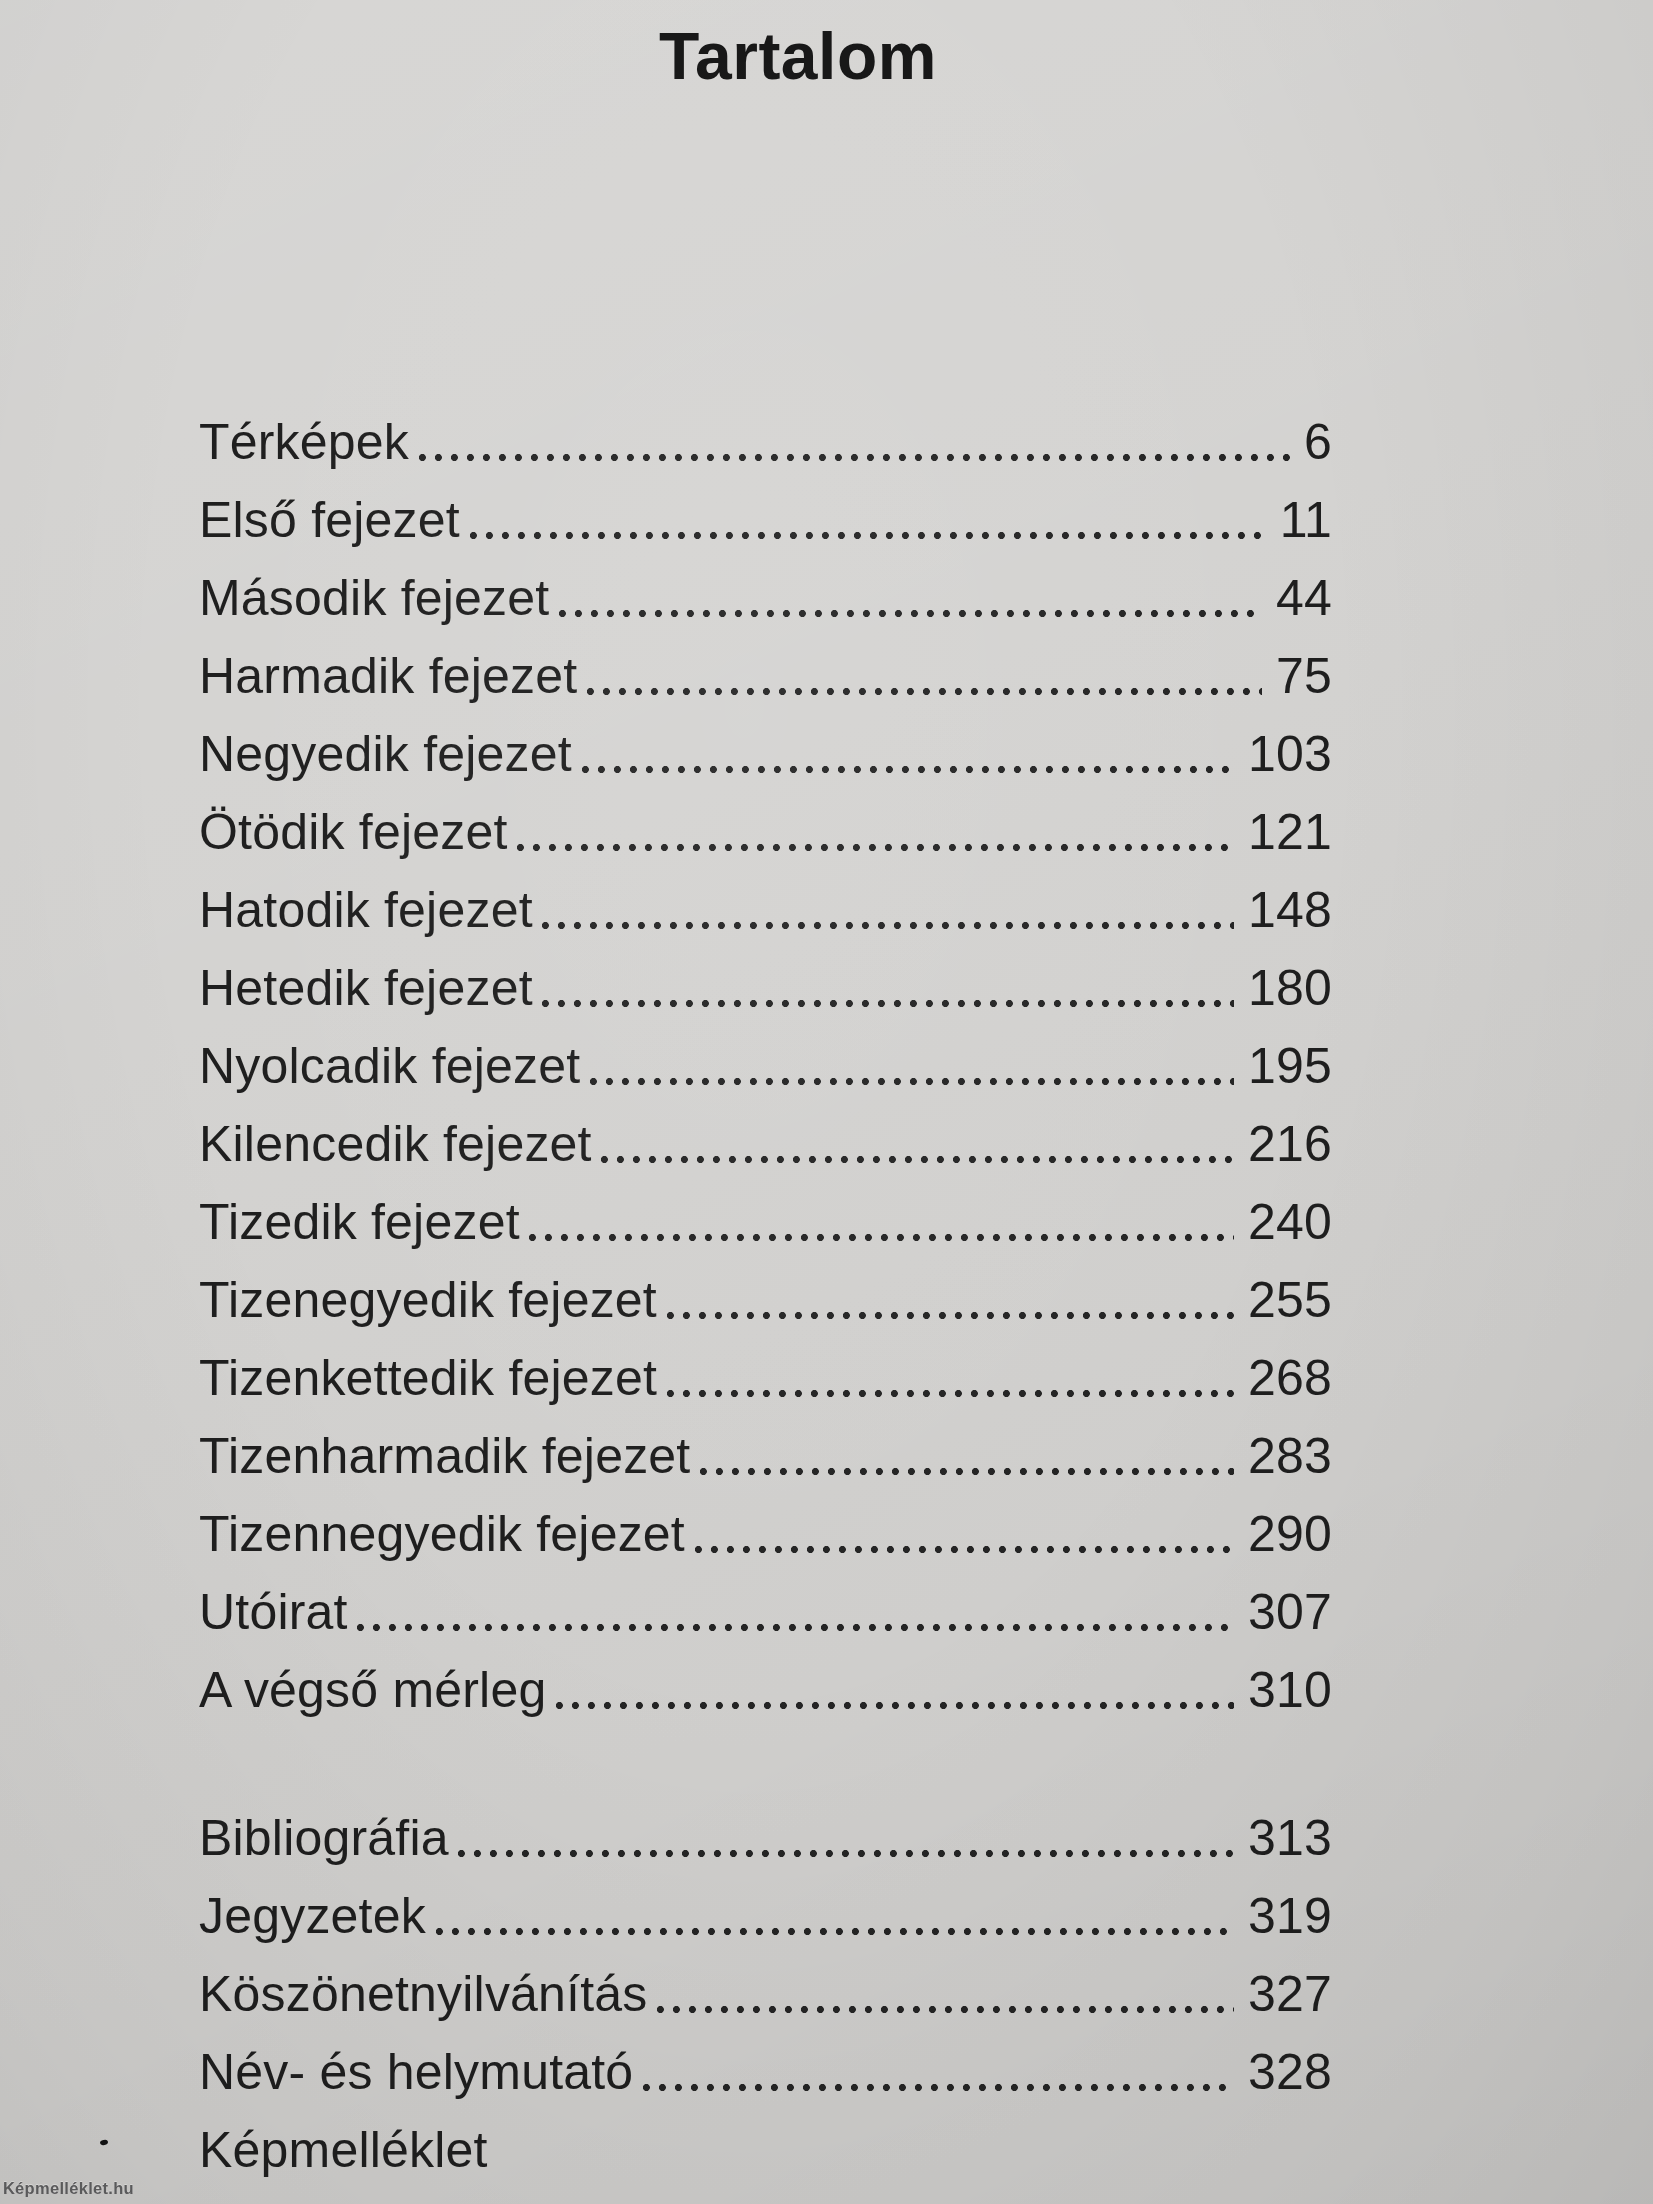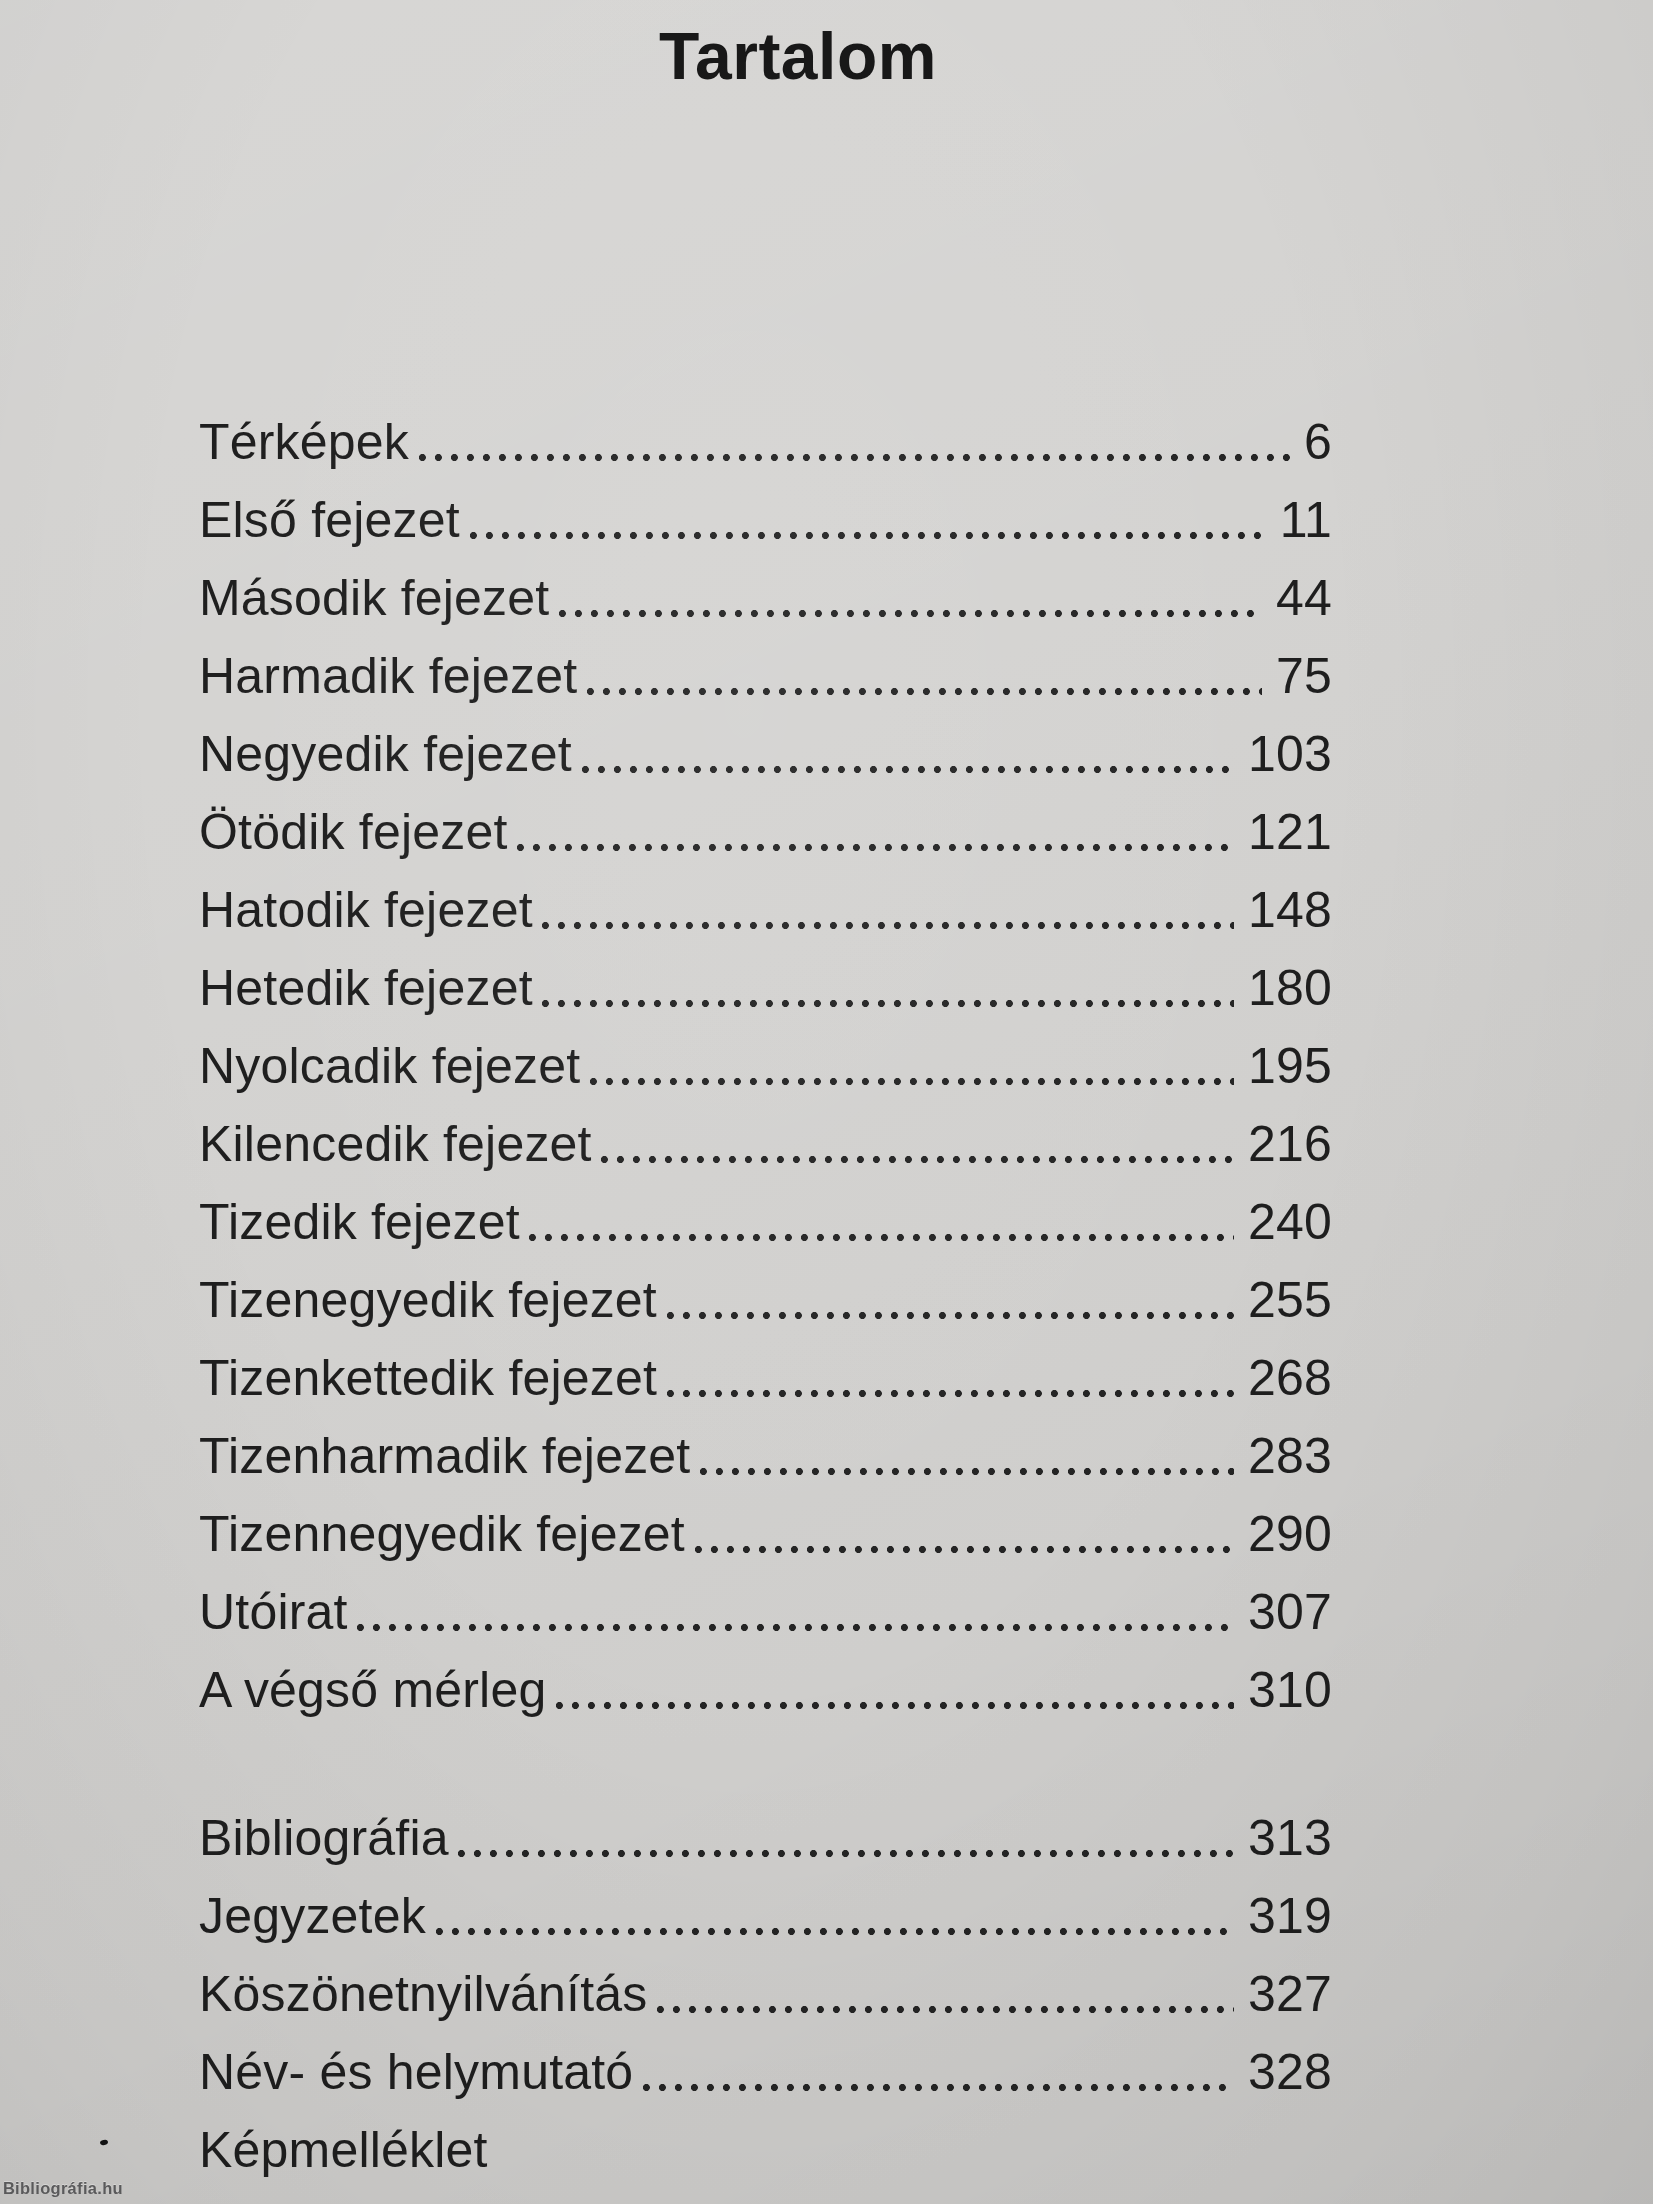--- a/index.html
+++ b/index.html
@@ -230,17 +230,17 @@
     <span class="num">328</span>
   </div>
 
   <div class="row no-page">
     <span class="label">Képmelléklet</span>
     <span class="leader"></span>
 
   </div>
 </div>
 
-  <div class="watermark">Bibliográfia.hu</div>
+  <div class="watermark">Képmelléklet.hu</div>
   <div class="speck"></div>
   <div class="vignette"></div>
 </div>
 
 
 </body></html>

